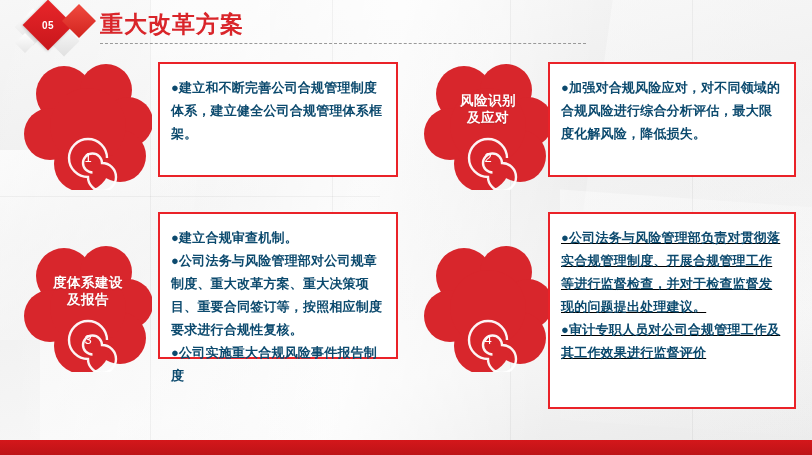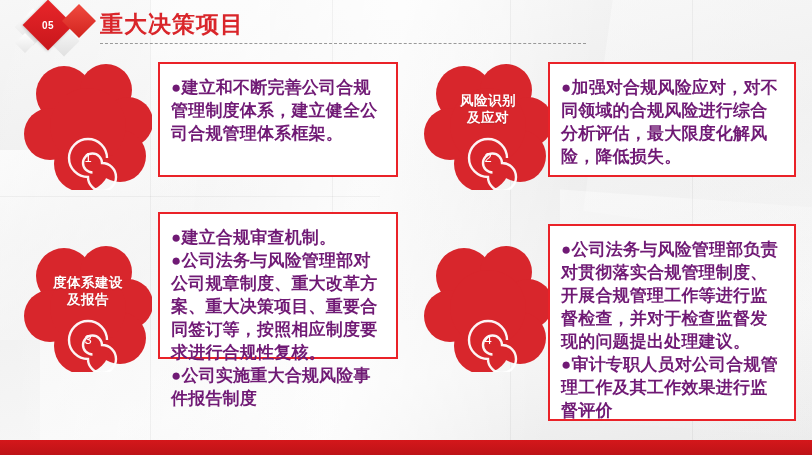--- a/index.html
+++ b/index.html
@@ -67,35 +67,35 @@
     text-align:center;color:#fff;font-size:13px;font-weight:normal;
   }
   .textbox{
     position:absolute;
     border:2px solid #EA2228;
     background:#ffffff;
     box-sizing:border-box;
   }
   .textbox .inner{
     padding:12px 11px 10px 11px;
-    color:#701a75;font-weight:bold;
-    font-size:17px;line-height:23px;
+    color:#0c4a6e;font-weight:bold;
+    font-size:13px;line-height:23px;
     letter-spacing:.2px;
     white-space:pre-line;
   }
 
   
   #card1 .badge{left:24px;top:62px;}
   #card1 .textbox{left:158px;top:62px;width:240px;height:115px;}
   #card2 .badge{left:424px;top:62px;}
   #card2 .textbox{left:548px;top:62px;width:248px;height:115px;font-family:Liberation Serif, serif;}
   #card3 .badge{left:24px;top:244px;}
   #card3 .textbox{left:158px;top:212px;width:240px;height:147px;}
   #card4 .badge{left:424px;top:244px;}
-  #card4 .textbox{left:548px;top:224px;width:248px;height:197px;}
+  #card4 .textbox{left:548px;top:212px;width:248px;height:197px;text-decoration:underline;}
 
   .footbar{
     position:absolute;left:0;bottom:0;width:812px;height:15px;
     background:linear-gradient(180deg,#D4171B 0%,#BE1317 100%);
   }
 </style>
 </head>
 <body>
 
 <div id="slide">
@@ -113,21 +113,21 @@
   <div class="bgline" style="left:692px;top:0;width:1px;height:455px;"></div>
   <div class="bgline" style="left:0;top:196px;width:380px;height:1px;"></div>
 
   <div class="header">
     <div class="diamond d-ghost1"></div>
     <div class="diamond d-ghost2"></div>
     <div class="diamond d-ghost3"></div>
     <div class="diamond d-main"></div>
     <div class="diamond d-small"></div>
     <div class="d-num">05</div>
-    <div class="h-title">重大决策项目</div>
+    <div class="h-title">重大改革方案</div>
     <div class="h-dash"></div>
   </div>
 
   <div class="card" id="card1">
     <div class="badge">
       <svg viewBox="0 0 128 128">
         <g fill="#D8262C">
           <circle cx="40" cy="32" r="28"></circle>
           <circle cx="82" cy="28" r="26"></circle>
           <circle cx="104" cy="60" r="25"></circle>

